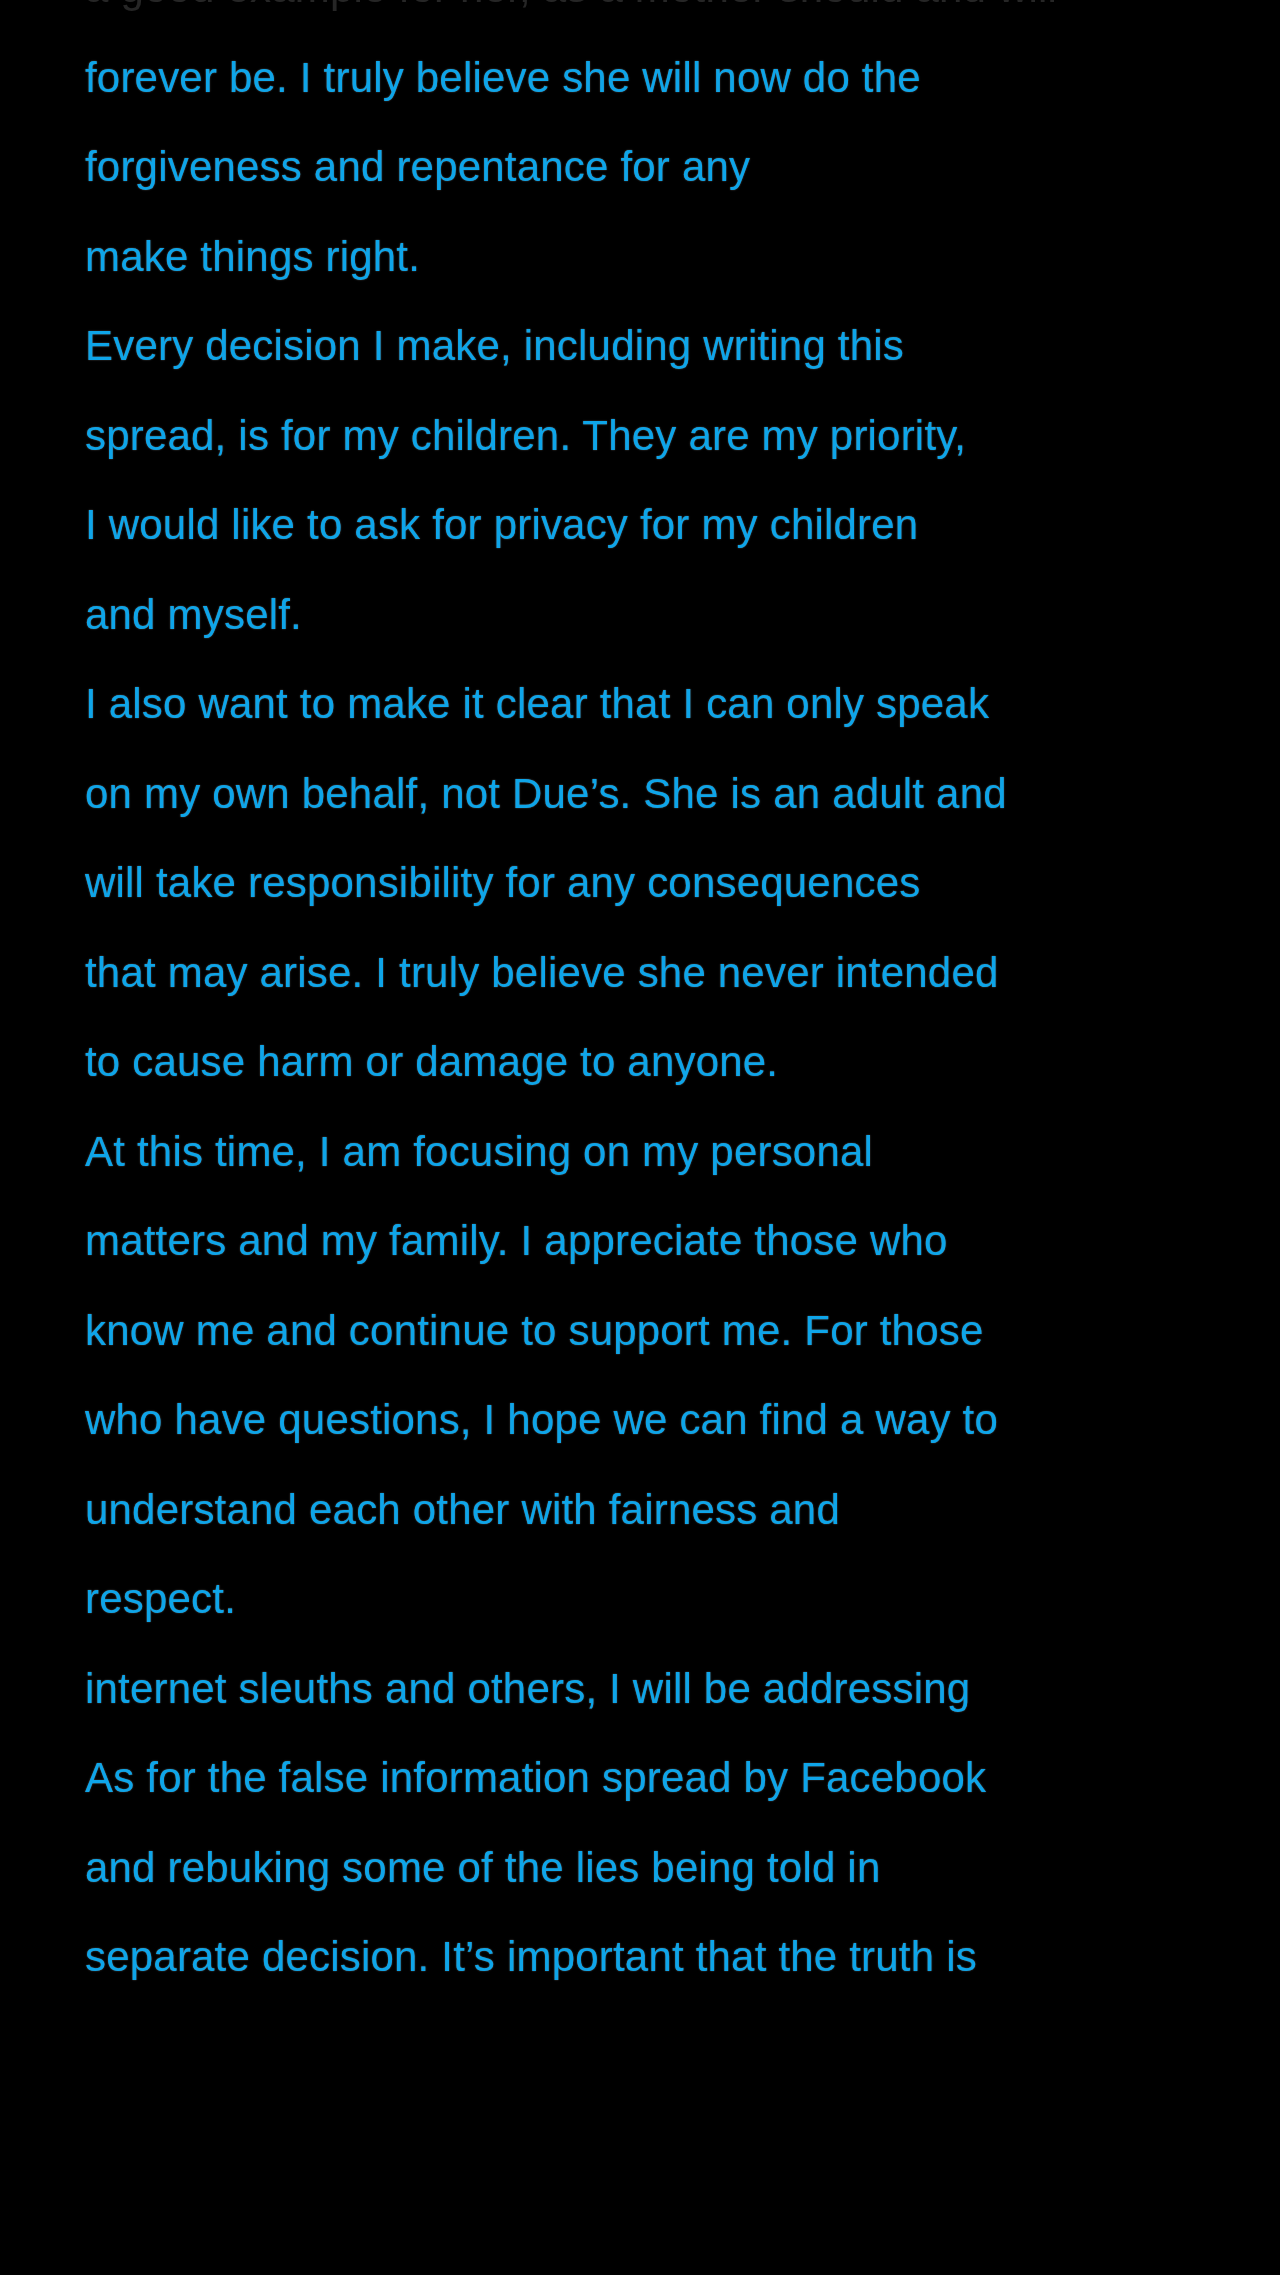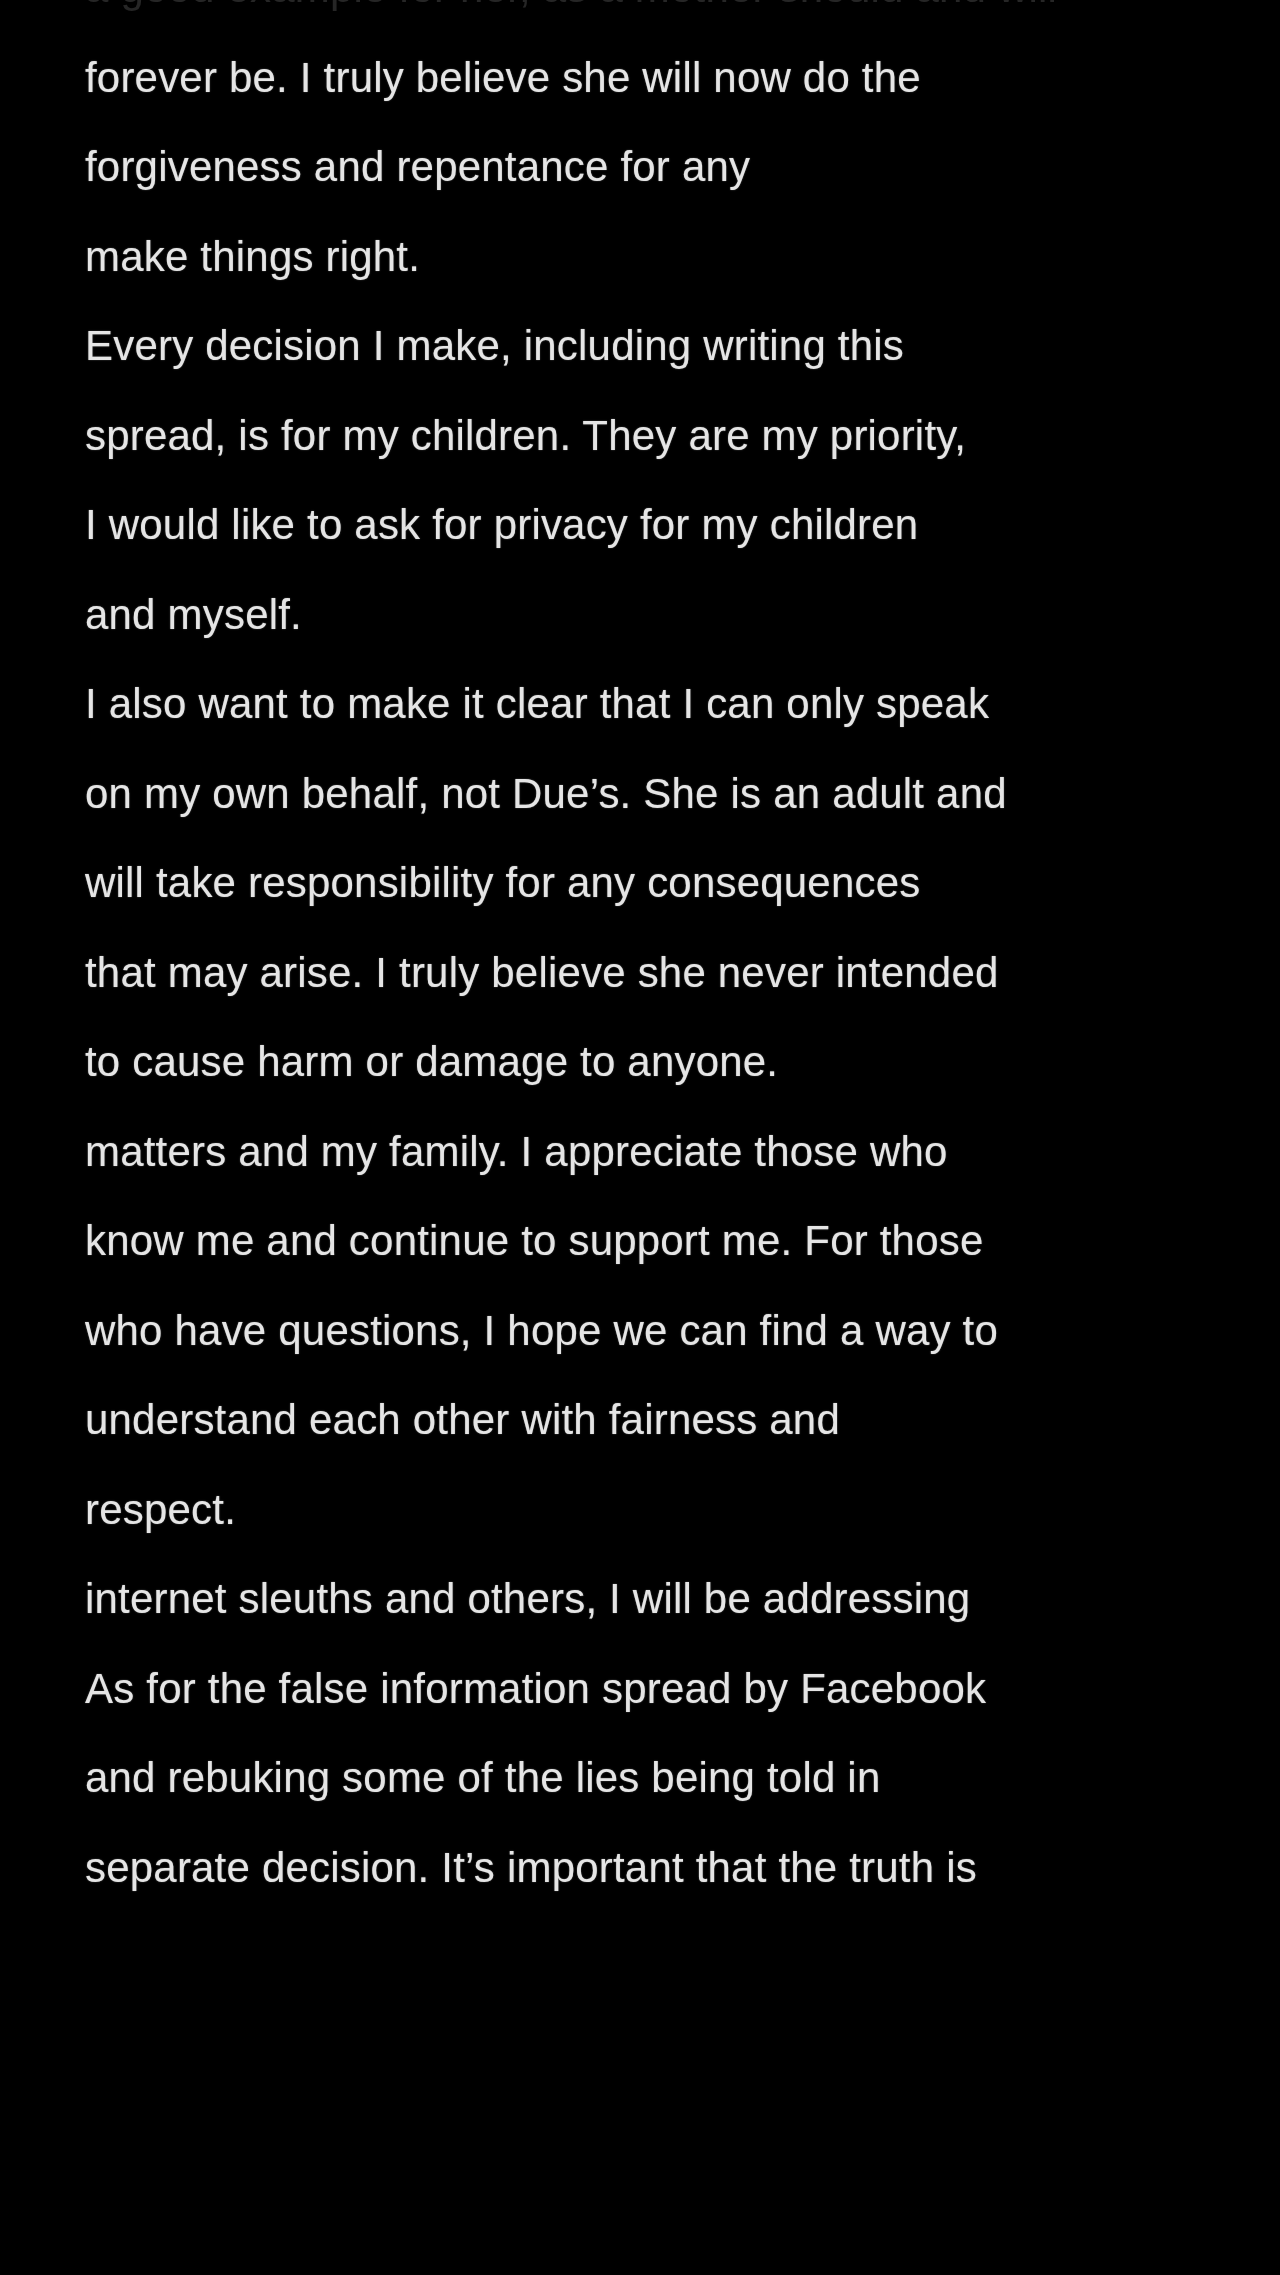--- a/index.html
+++ b/index.html
@@ -26,21 +26,21 @@
     left: 85px;
     width: 1130px;
   }
   .line {
     display: block;
     height: 89.5px;
     line-height: 89.5px;
     font-size: 42px;
     font-weight: 400;
     letter-spacing: 0.2px;
-    color: #e5e5e5;
+    color: #0ea5e9;
     white-space: nowrap;
     text-shadow: 0 0 1.5px rgba(230,230,230,0.45);
   }
   .line.clipped {
     color: rgba(235,235,235,0.16);
     text-shadow: none;
   }
 </style>
 </head>
 <body>
@@ -54,20 +54,21 @@
         <div class="line">make things right.</div>
         <div class="line">Every decision I make, including writing this</div>
         <div class="line">spread, is for my children. They are my priority,</div>
         <div class="line">I would like to ask for privacy for my children</div>
         <div class="line">and myself.</div>
         <div class="line">I also want to make it clear that I can only speak</div>
         <div class="line">on my own behalf, not Due’s. She is an adult and</div>
         <div class="line">will take responsibility for any consequences</div>
         <div class="line">that may arise. I truly believe she never intended</div>
         <div class="line">to cause harm or damage to anyone.</div>
+        <div class="line">At this time, I am focusing on my personal</div>
         <div class="line">matters and my family. I appreciate those who</div>
         <div class="line">know me and continue to support me. For those</div>
         <div class="line">who have questions, I hope we can find a way to</div>
         <div class="line">understand each other with fairness and</div>
         <div class="line">respect.</div>
         <div class="line">internet sleuths and others, I will be addressing</div>
         <div class="line">As for the false information spread by Facebook</div>
         <div class="line">and rebuking some of the lies being told in</div>
         <div class="line">separate decision. It’s important that the truth is</div>
       </div>

